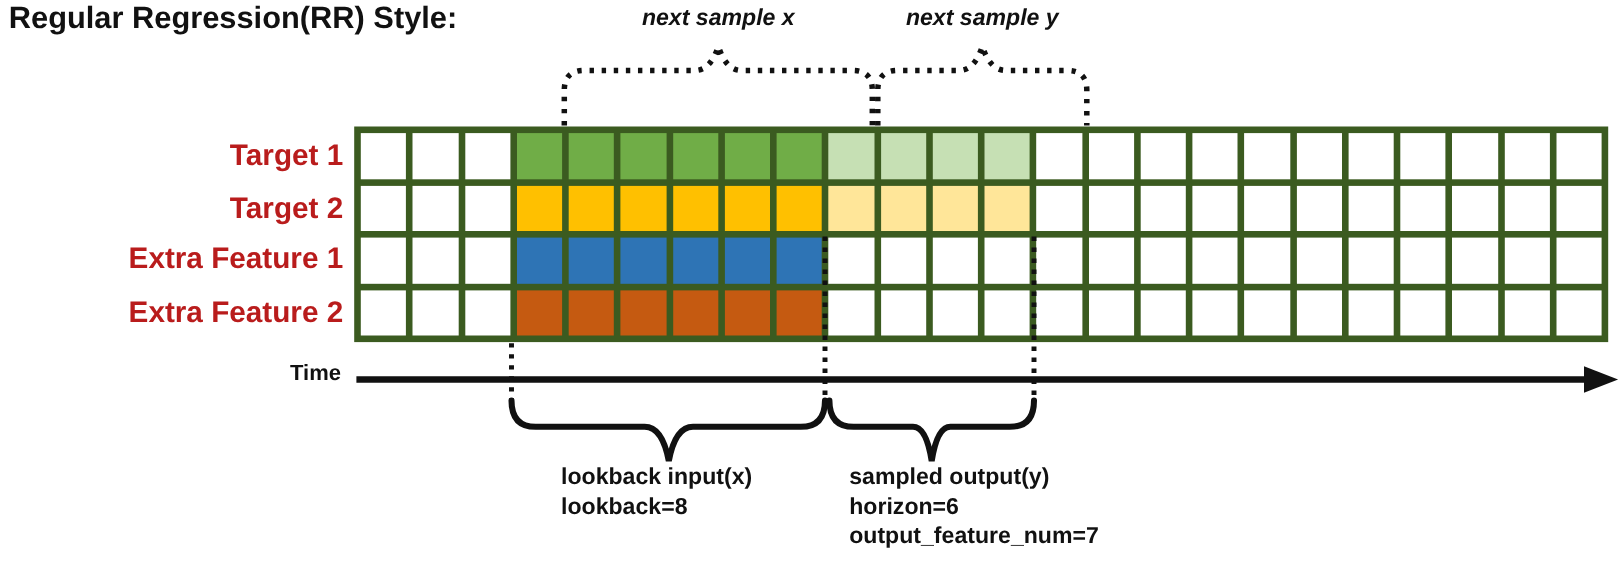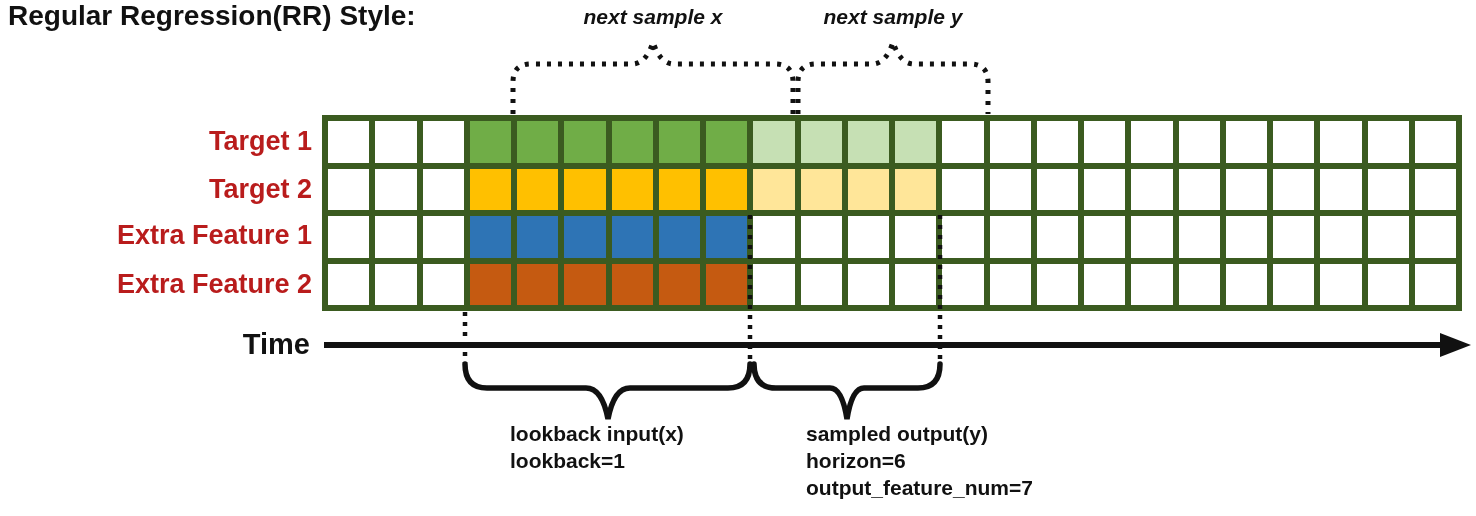--- a/index.html
+++ b/index.html
@@ -72,21 +72,21 @@
   .row-label-1 { top: 168px; }
   .row-label-2 { top: 214px; }
   .row-label-3 { top: 263px; }
 
   .time-label {
     position: absolute;
     left: 100px;
     top: 328px;
     width: 210px;
     text-align: right;
-    font-size: 29px;
+    font-size: 20px;
     font-weight: bold;
     color: #111111;
   }
 
   .overlay {
     position: absolute;
     left: 0;
     top: 0;
     pointer-events: none;
   }
@@ -94,21 +94,21 @@
   .annot {
     position: absolute;
     top: 420px;
     font-size: 21px;
     font-weight: 600;
     color: #111111;
     line-height: 27px;
     white-space: nowrap;
   }
   .annot-input { left: 510px; }
-  .annot-output { left: 806px; }
+  .annot-output { left: 772px; }
 </style>
 </head>
 <body>
 
 <div class="canvas">
 
   <h1 class="title">Regular Regression(RR) Style:</h1>
 
   <div class="next-label next-x">next sample x</div>
   <div class="next-label next-y">next sample y</div>
@@ -232,21 +232,21 @@
     <line x1="324" y1="345" x2="1444" y2="345" stroke="#111111" stroke-width="6"></line>
     <polygon points="1440,333 1471,345 1440,357" fill="#111111"></polygon>
 
     <path d="M 465 364 Q 465 388 487 388 L 586 388 Q 602 388 608 419 Q 614 388 630 388 L 728 388 Q 750 388 750 364" fill="none" stroke="#111111" stroke-width="5.5" stroke-linecap="round"></path>
 
     <path d="M 754 364 Q 754 388 776 388 L 830 388 Q 842 388 847 419 Q 852 388 864 388 L 918 388 Q 940 388 940 364" fill="none" stroke="#111111" stroke-width="5.5" stroke-linecap="round"></path>
   </svg>
 
   <div class="annot annot-input">
     <div>lookback input(x)</div>
-    <div>lookback=1</div>
+    <div>lookback=8</div>
   </div>
 
   <div class="annot annot-output">
     <div>sampled output(y)</div>
     <div>horizon=6</div>
     <div>output_feature_num=7</div>
   </div>
 
 </div>
 

